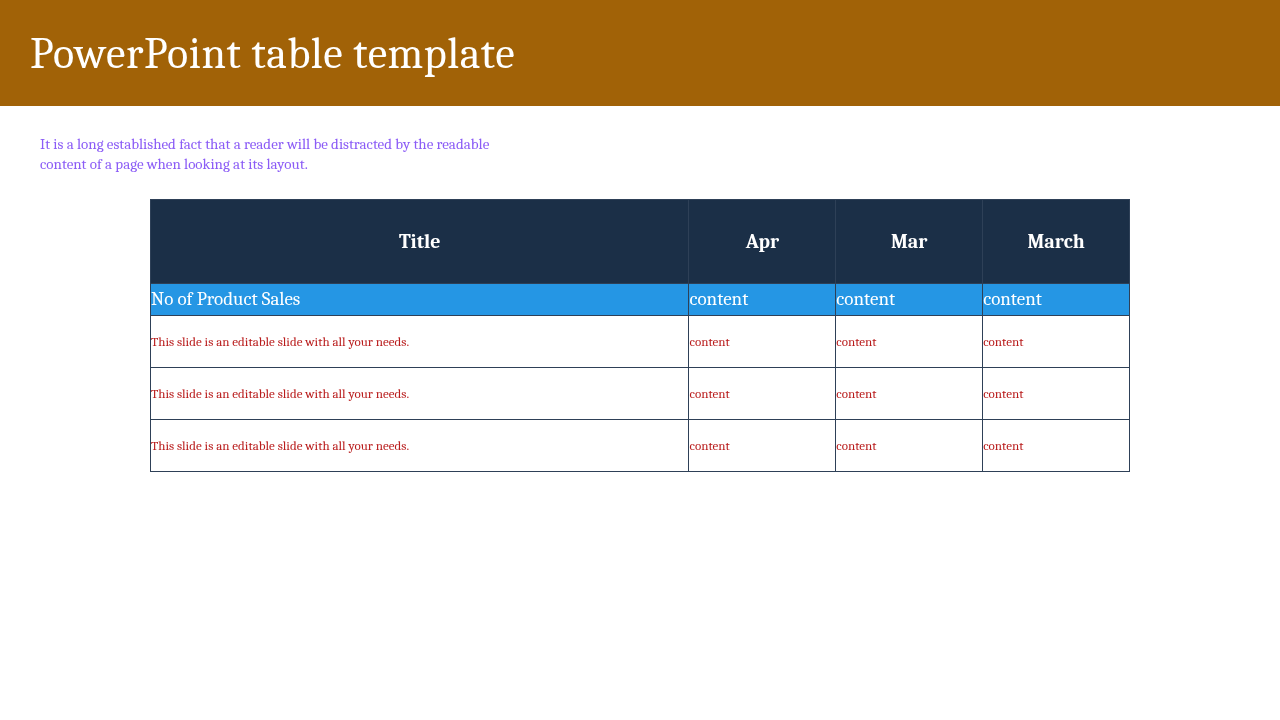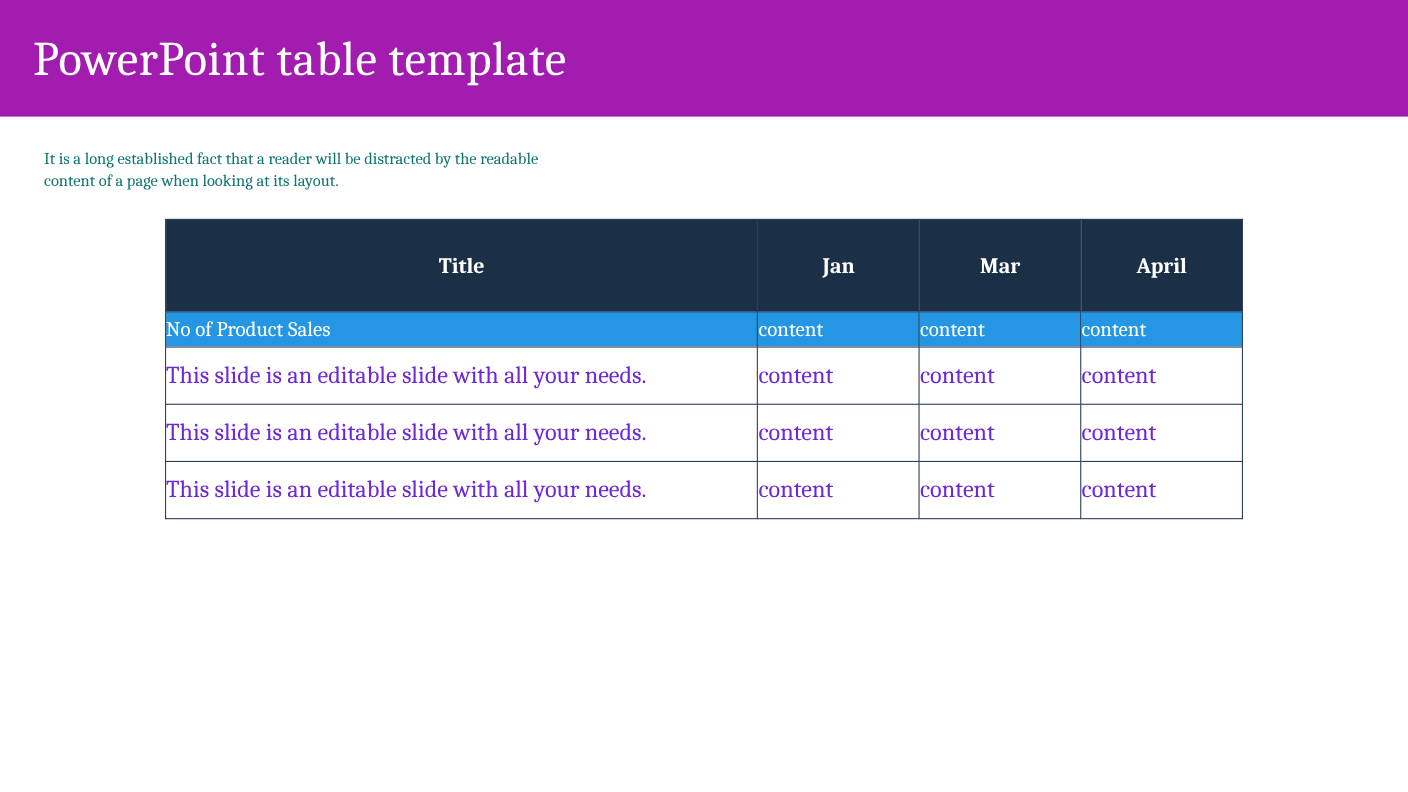--- a/index.html
+++ b/index.html
@@ -1,35 +1,35 @@
 <!DOCTYPE html>
 <html><head>
 <meta charset="utf-8">
 <style>
   * { box-sizing: border-box; margin: 0; padding: 0; }
   html, body { width: 1280px; height: 720px; overflow: hidden; font-family: Cambria, Georgia, 'Times New Roman', serif; background: #fff; color: #333; }
   .title-bar {
-    background: #a21caf;
+    background: #a16207;
     height: 106px;
     display: flex;
     align-items: center;
     padding-left: 30px;
   }
   .title-bar h1 {
     color: #fff;
     font-size: 44px;
     font-weight: 400;
     letter-spacing: 0.5px;
   }
   .subtitle {
     padding: 28px 40px 0 40px;
     max-width: 560px;
     font-size: 15px;
     line-height: 1.35;
-    color: #0f766e;
+    color: #8b5cf6;
   }
   .table-wrap {
     padding: 24px 150px 0 150px;
   }
   table {
     width: 100%;
     border-collapse: collapse;
     border: 1px solid #2e4057;
   }
   th, td {
@@ -50,42 +50,42 @@
   thead th.col-feb   { width: 15%; }
   thead th.col-mar   { width: 15%; }
   tbody tr.highlight td {
     background: #2596e4;
     color: #fff;
     font-size: 19px;
     height: 32px;
   }
   tbody tr.normal td {
     background: #fff;
-    color: #6d28d9;
-    font-size: 22px;
+    color: #b91c1c;
+    font-size: 13px;
     height: 52px;
   }
 </style>
 </head>
 <body>
 
 <div class="title-bar">
   <h1>PowerPoint table template</h1>
 </div>
 
 <p class="subtitle">It is a long established fact that a reader will be distracted by the readable content of a page when looking at its layout.</p>
 
 <div class="table-wrap">
   <table>
     <thead>
       <tr>
         <th class="col-title">Title</th>
-        <th class="col-jan">Jan</th>
+        <th class="col-jan">Apr</th>
         <th class="col-feb">Mar</th>
-        <th class="col-mar">April</th>
+        <th class="col-mar">March</th>
       </tr>
     </thead>
     <tbody>
         <tr class="highlight">
           <td>No of Product Sales</td>
           <td>content</td>
           <td>content</td>
           <td>content</td>
         </tr>
         <tr class="normal">

